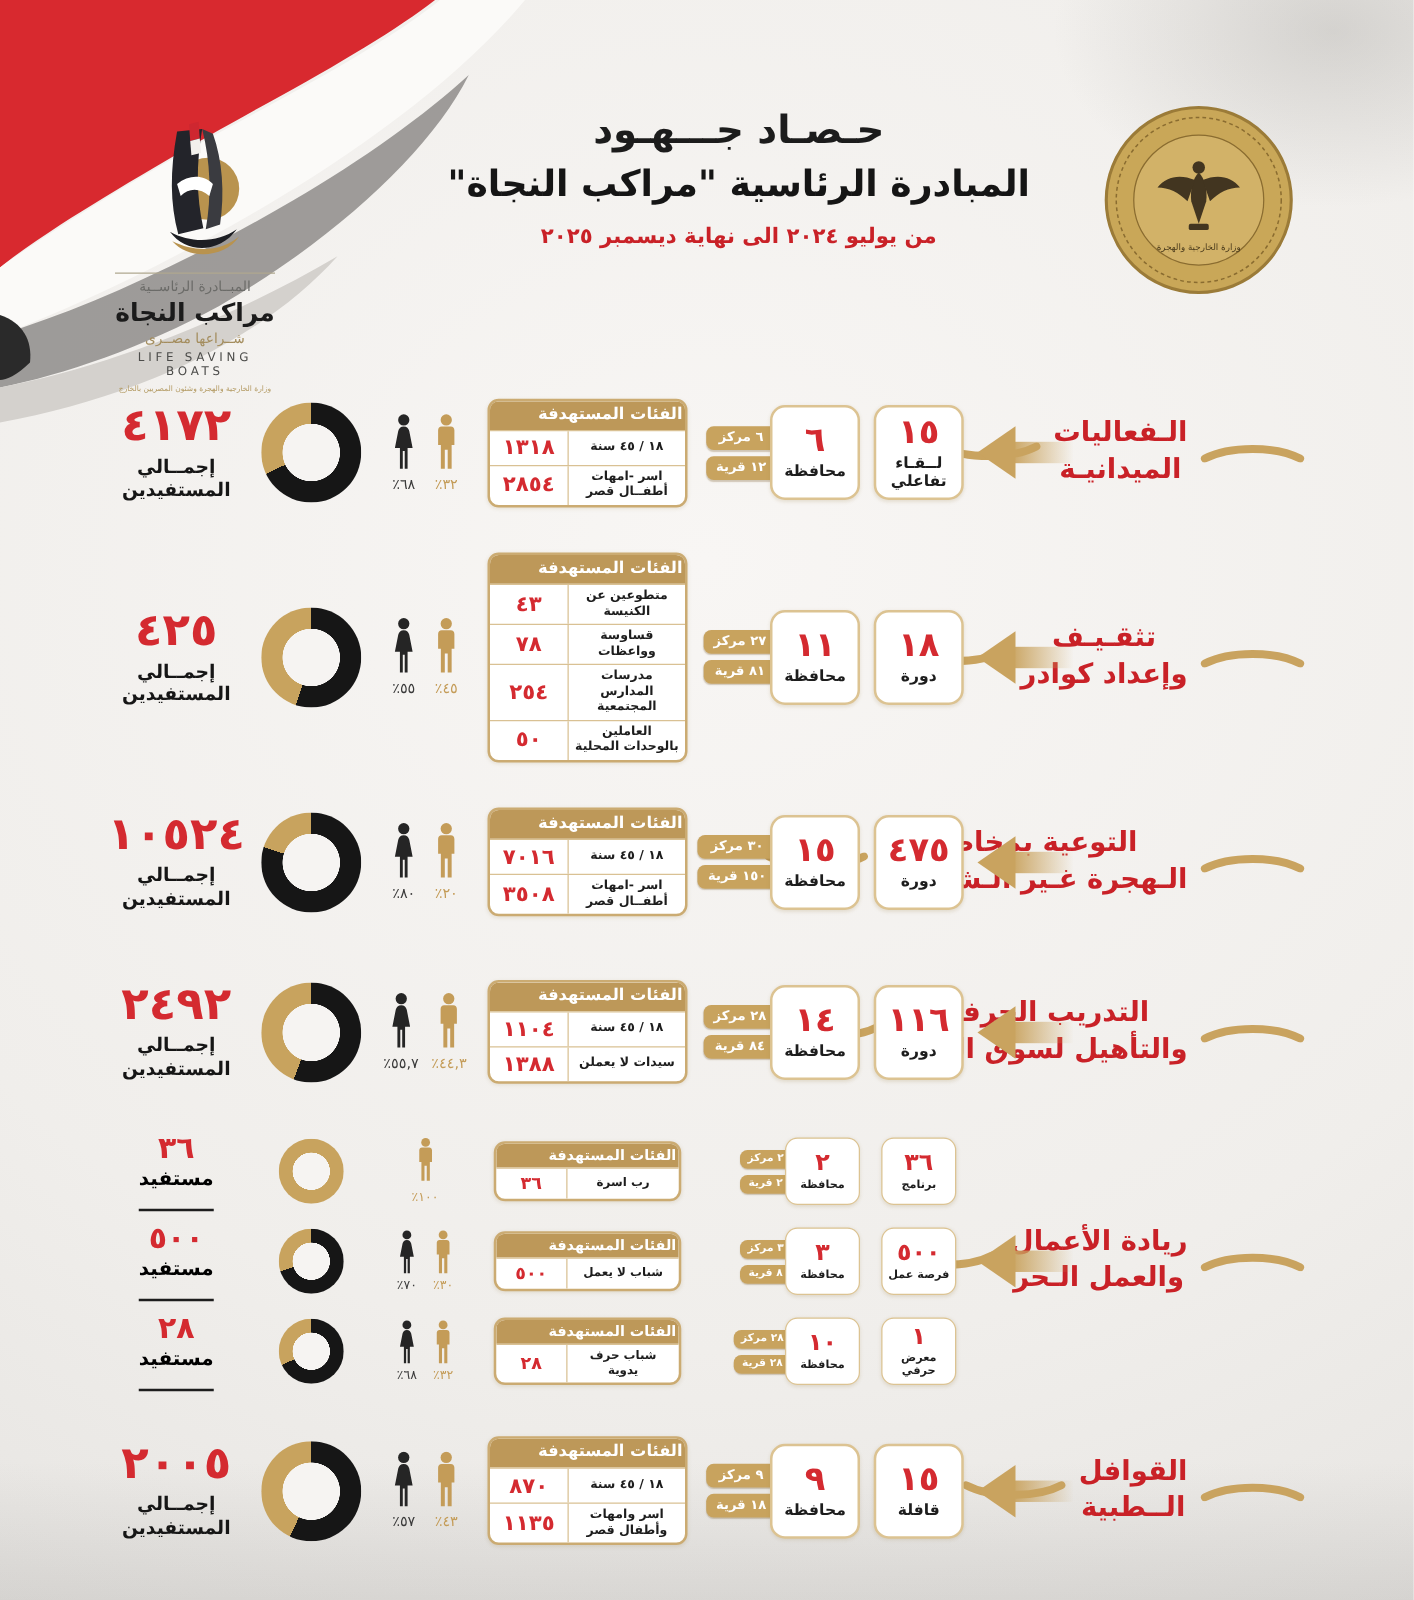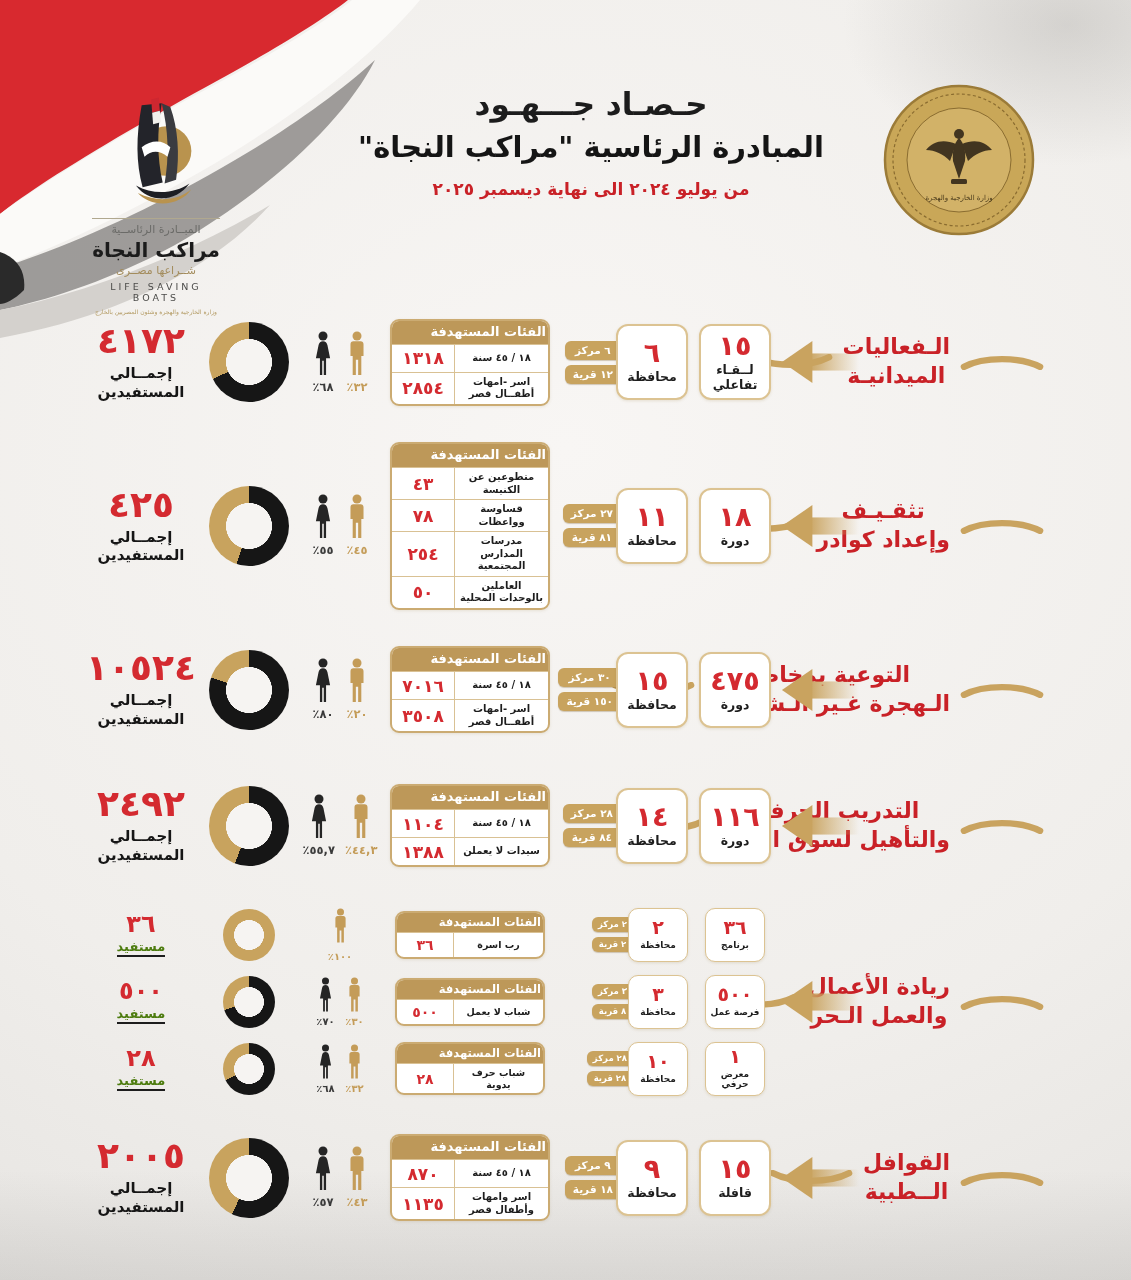--- a/index.html
+++ b/index.html
@@ -83,35 +83,35 @@
   .row-sm .t-row{min-height:24px;}
   .row-sm .t-lbl{font-size:9.5px;}
   .row-sm .t-val{font-size:14px;width:52px;}
 
   .icons{display:flex;gap:10px;justify-content:center;align-items:flex-end;}
   .icons-single{align-items:center;gap:7px;flex-direction:column;}
   .person{display:flex;flex-direction:column;align-items:center;gap:3px;}
   .p-ic{width:24px;height:46px;}
   .row-sm .p-ic{width:19px;height:36px;}
   .female svg{fill:#252525;} .male svg{fill:#c49c58;}
-  .pct{font-size:11.5px;font-weight:bold;direction:ltr;unicode-bidi:isolate;text-align:right;}
+  .pct{font-size:11.5px;font-weight:normal;direction:ltr;unicode-bidi:isolate;text-align:right;}
   .female .pct{color:#3a3a3a;} .male .pct{color:#c49c58;}
   .pct-gold{color:#c49c58;}
   .row-sm .pct{font-size:10px;}
 
   .donut{--p:50;width:80px;height:80px;border-radius:50%;
     background:radial-gradient(closest-side,#f6f4f2 0 57%,transparent 58% 100%),
       conic-gradient(#161616 0 calc(var(--p)*1%), #c8a35e 0);}
   .row-sm .donut{width:52px;height:52px;}
 
   .tnum{font-size:36px;font-weight:bold;color:#d42a30;line-height:1;letter-spacing:1px;}
   .tlbl{font-size:15px;font-weight:bold;color:#161616;line-height:1.25;margin-top:5px;}
   .row-sm .tnum{font-size:24px;}
-  .tlbl-sm{display:inline-block;font-size:13px;font-weight:bold;color:#4d7c0f;
-    border-bottom:2px solid #1d1d1d;padding-bottom:1px;margin-top:3px;}
+  .tlbl-sm{display:inline-block;font-size:16px;font-weight:bold;color:#000000;
+    border-bottom:2px solid #1d1d1d;padding-bottom:15px;margin-top:3px;}
 </style>
 </head>
 <body>
 
 <svg width="0" height="0" style="position:absolute">
   <defs>
     <symbol id="ic-female" viewBox="0 0 24 48">
       <circle cx="12" cy="5.2" r="4.7"></circle>
       <path d="M12 10.6 c-2.6 0 -4 1.5 -4.6 3.9 L4.6 28.5 h4.2 l0 17.5 h2.4 V31 h1.6 v15 h2.4 l0-17.5 h4.2 L16.6 14.5 c-0.6-2.4-2-3.9-4.6-3.9 Z"></path>
     </symbol>

